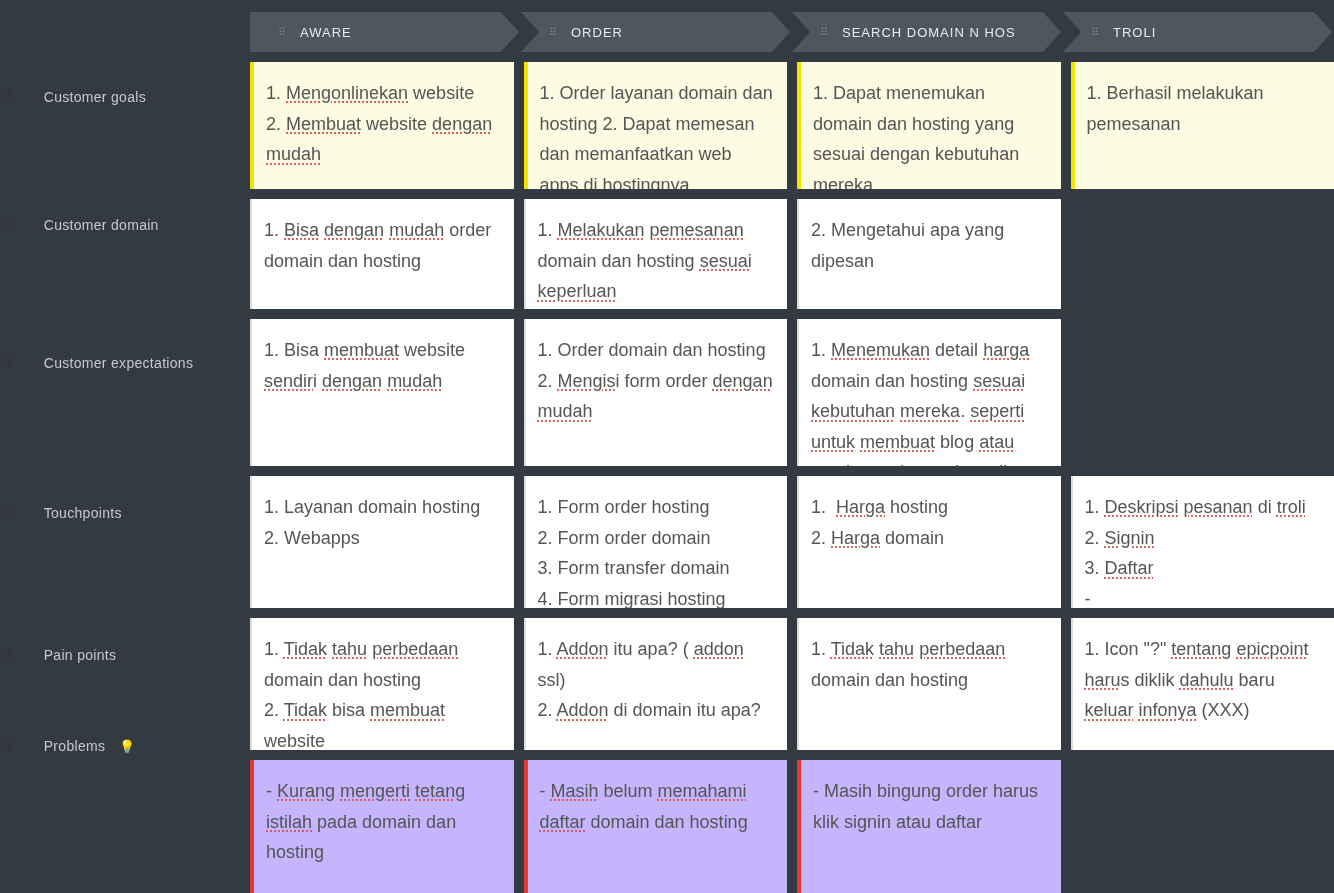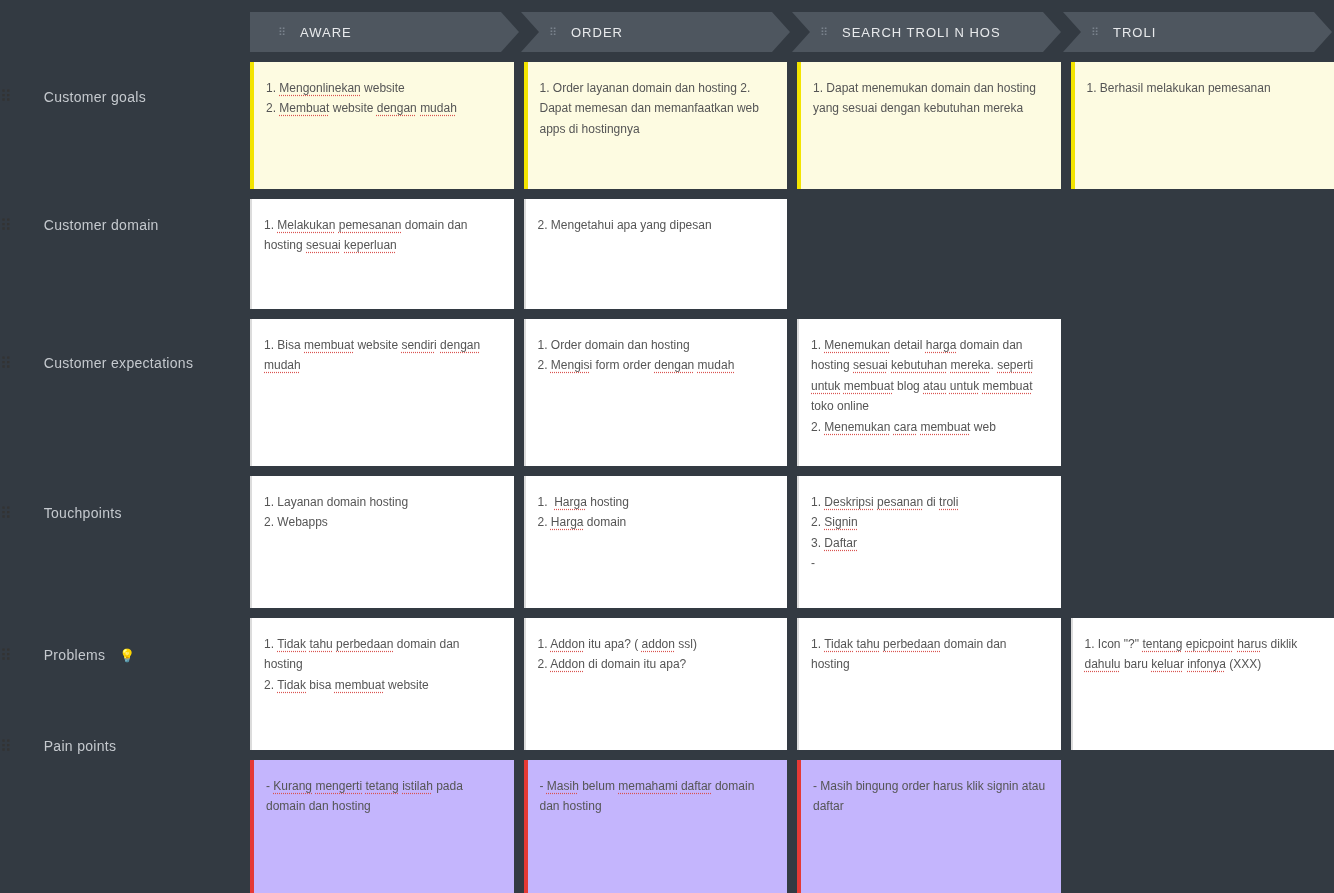--- a/index.html
+++ b/index.html
@@ -87,21 +87,21 @@
       gap: 10px;
     }
     .sidebar-rows {
       display: grid;
       grid-template-rows: 137px 120px 157px 142px 142px 1fr;
     }
     .card {
       background: #ffffff;
       border-left: 2px solid #dcdcdc;
       padding: 16px 12px 12px 12px;
-      font-size: 12px;
+      font-size: 18px;
       color: #555;
       line-height: 1.7;
       overflow: hidden;
       margin-top: 10px;
     }
     .card.yellow {
       background: #fdfbe1;
       border-left: 4px solid #f3e400;
     }
     .card.red {
@@ -137,45 +137,45 @@
       <div class="row-label-wrap">
         <span class="dots">⠿</span>
         <div class="row-label" style="line-height:1.5;">Customer expectations</div>
       </div>
       <div class="row-label-wrap">
         <span class="dots">⠿</span>
         <div class="row-label">Touchpoints</div>
       </div>
       <div class="row-label-wrap">
         <span class="dots">⠿</span>
+        <div class="row-label">Pain points</div>
+      </div>
+      <div class="row-label-wrap">
+        <span class="dots">⠿</span>
         <div class="row-label">
             <span>Problems</span>
             <span class="bulb">💡</span>
           </div>
       </div>
-      <div class="row-label-wrap">
-        <span class="dots">⠿</span>
-        <div class="row-label">Pain points</div>
-      </div>
     </div>
   </div>
 
   <div class="main">
     <div class="header-row">
       <div class="stage-header">
         <span class="dots">⠿</span>
         <span>AWARE</span>
       </div>
       <div class="stage-header">
         <span class="dots">⠿</span>
         <span>ORDER</span>
       </div>
       <div class="stage-header">
         <span class="dots">⠿</span>
-        <span>SEARCH TROLI N HOS</span>
+        <span>SEARCH DOMAIN N HOS</span>
       </div>
       <div class="stage-header">
         <span class="dots">⠿</span>
         <span>TROLI</span>
       </div>
     </div>
 
     <div class="body-rows">
 
       <div class="body-row">
@@ -183,20 +183,23 @@
           1. <span class="sp">Mengonlinekan</span> website<br>
           2. <span class="sp">Membuat</span> website <span class="sp">dengan</span> <span class="sp">mudah</span>
         </div>
         <div class="card yellow">1. Order layanan domain dan hosting 2. Dapat memesan dan memanfaatkan web apps di hostingnya</div>
         <div class="card yellow">1. Dapat menemukan domain dan hosting yang sesuai dengan kebutuhan mereka</div>
         <div class="card yellow">1. Berhasil melakukan pemesanan</div>
       </div>
 
       <div class="body-row">
         <div class="card">
+          1. <span class="sp">Bisa</span> <span class="sp">dengan</span> <span class="sp">mudah</span> order domain dan hosting
+        </div>
+        <div class="card">
           1. <span class="sp">Melakukan</span> <span class="sp">pemesanan</span> domain dan hosting <span class="sp">sesuai</span> <span class="sp">keperluan</span>
         </div>
         <div class="card">2. Mengetahui apa yang dipesan</div>
       </div>
 
       <div class="body-row">
         <div class="card">
           1. Bisa <span class="sp">membuat</span> website <span class="sp">sendir</span>i <span class="sp">dengan</span> <span class="sp">mudah</span>
         </div>
         <div class="card">
@@ -205,20 +208,23 @@
         </div>
         <div class="card">
           1. <span class="sp">Menemukan</span> detail <span class="sp">harga</span> domain dan hosting <span class="sp">sesuai</span> <span class="sp">kebutuhan</span> <span class="sp">mereka</span>. <span class="sp">seperti</span> <span class="sp">untuk</span> <span class="sp">membuat</span> blog <span class="sp">atau</span> <span class="sp">untuk</span> <span class="sp">membuat</span> toko online<br>
           2. <span class="sp">Menemukan</span> <span class="sp">cara</span> <span class="sp">membuat</span> web
         </div>
       </div>
 
       <div class="body-row">
         <div class="card">
           1. Layanan domain hosting<br>2. Webapps
+        </div>
+        <div class="card">
+          1. Form order hosting<br>2. Form order domain<br>3. Form transfer domain<br>4. Form migrasi hosting
         </div>
         <div class="card">
           1.&nbsp; <span class="sp">Harga</span> hosting<br>2. <span class="sp">Harga</span> domain
         </div>
         <div class="card">
           1. <span class="sp">Deskripsi</span> <span class="sp">pesanan</span> di <span class="sp">troli</span><br>
           2. <span class="sp">Signin</span><br>
           3. <span class="sp">Daftar</span><br>-
         </div>
       </div>

